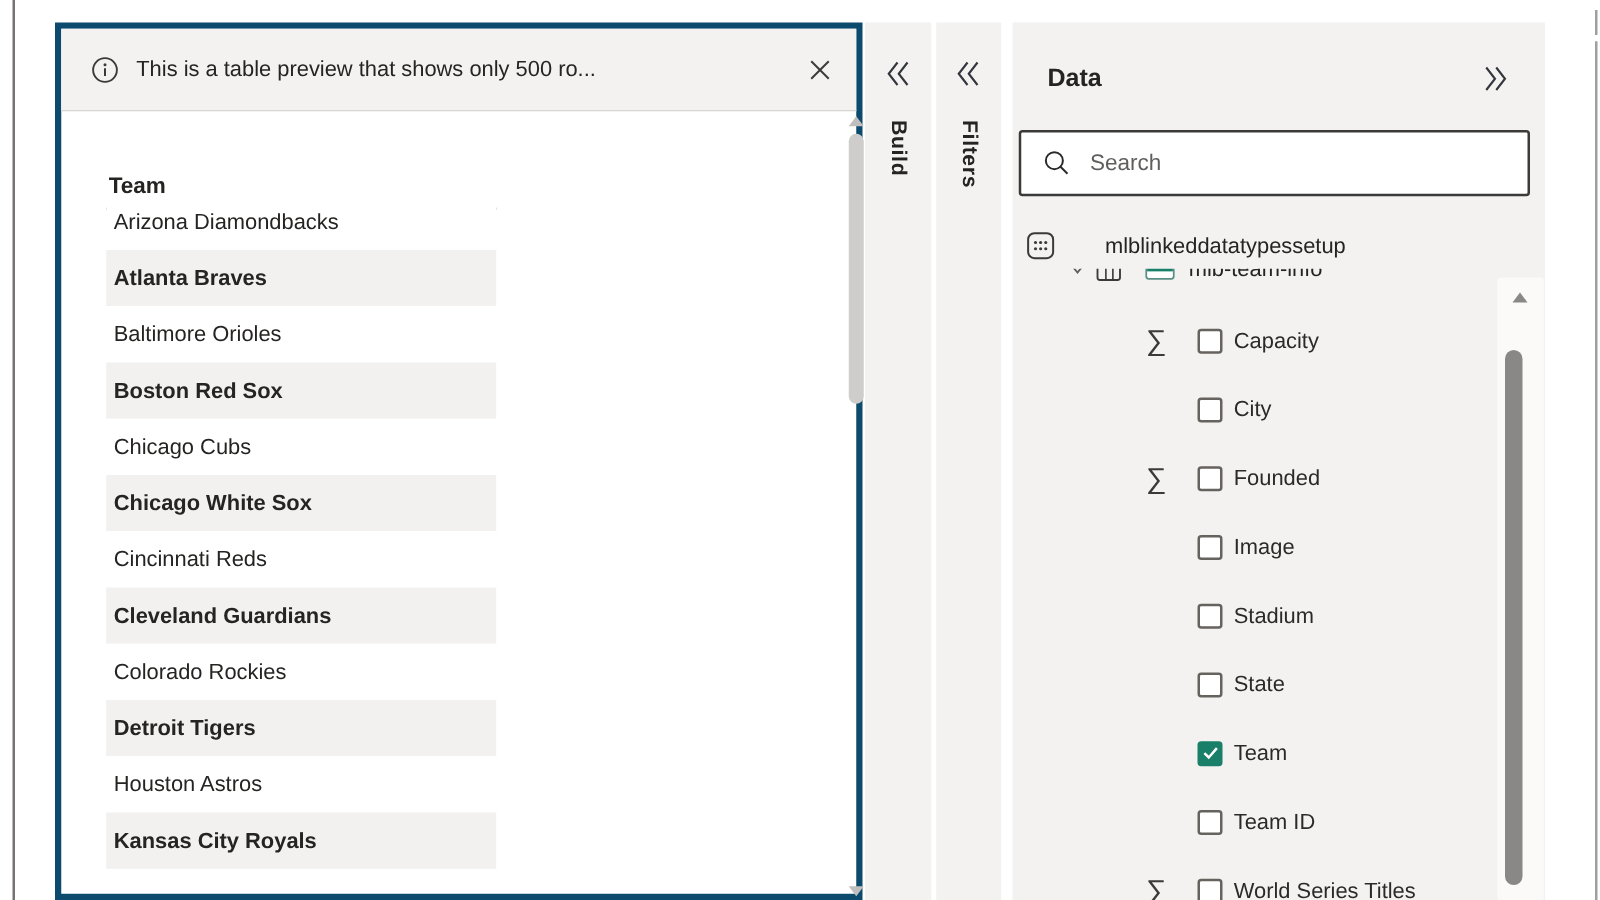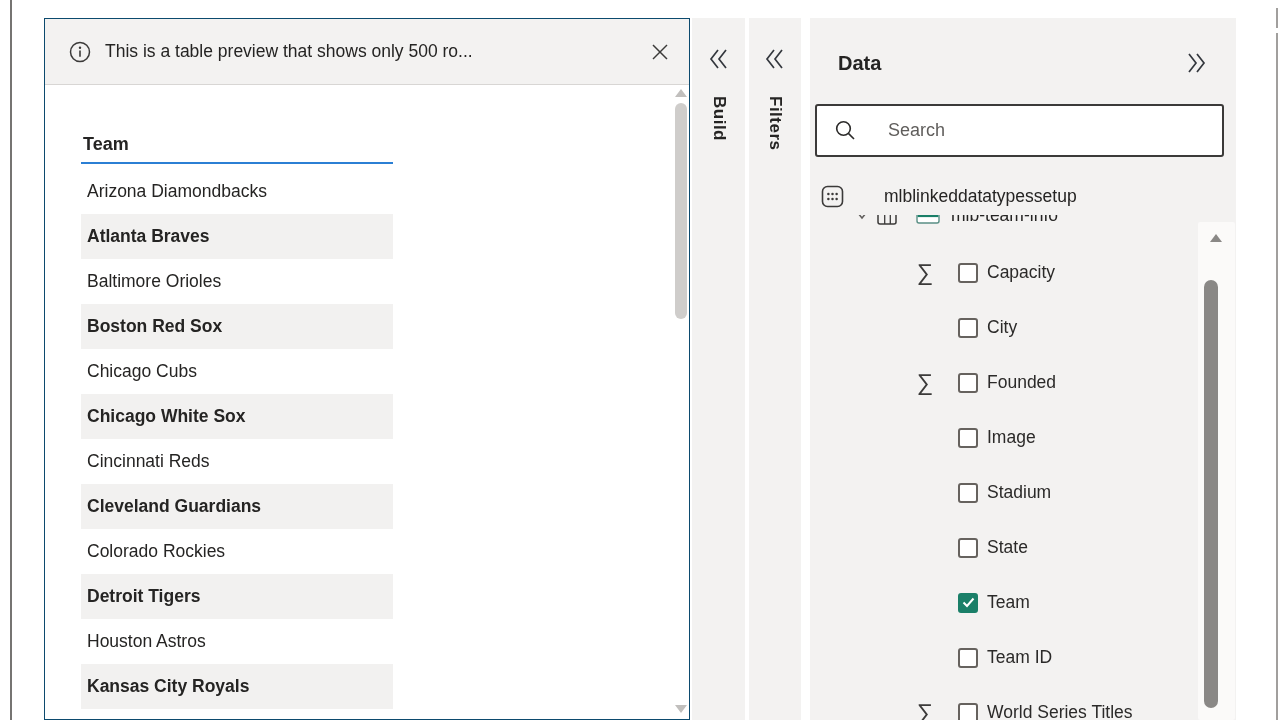--- a/index.html
+++ b/index.html
@@ -7,30 +7,30 @@
     font-family:"Liberation Sans","DejaVu Sans",sans-serif; color:#252423; }
   .stage { position:relative; width:1280px; height:720px; background:#fff; }
 
   
   .edge-left { position:absolute; left:10px; top:0; width:2px; height:720px; background:#767472; }
   .edge-right-a { position:absolute; left:1276px; top:8px; width:2px; height:20px; background:#a19f9d; }
   .edge-right-b { position:absolute; left:1276px; top:33px; width:2px; height:687px; background:#a19f9d; }
 
   
   .popup { position:absolute; left:44px; top:18px; width:646px; height:702px;
-    background:#fff; border:1px solid #0c4a6e; }
+    background:#fff; border:5px solid #0c4a6e; }
   .banner { position:relative; height:66px; background:#f3f2f1; border-bottom:1px solid #d8d6d4;
     display:flex; align-items:center; }
   .banner .info { margin-left:23px; width:24px; height:24px; flex:0 0 auto; }
   .banner .msg { margin-left:13px; font-size:17.5px; color:#252423; white-space:nowrap; }
   .banner .close { position:absolute; right:20px; top:24px; width:18px; height:18px; cursor:pointer; }
 
   .tbl-header { position:absolute; left:38px; top:115px; font-size:18px; font-weight:700; color:#252423; }
   .tbl-underline { position:absolute; left:36px; top:143px; width:312px; height:2px; background:#2b7fd4; }
-  .tbl-rows { position:absolute; left:36px; top:150px; width:312px; }
+  .tbl-rows { position:absolute; left:36px; top:132px; width:312px; }
   .trow { height:45px; line-height:45px; padding-left:6px; font-size:17.5px; color:#252423;
     background:#ffffff; white-space:nowrap; overflow:hidden; }
   .trow.alt { background:#f2f1f0;font-weight:bold; }
 
   
   .p-sb { position:absolute; left:628px; top:68px; width:16px; height:632px; }
   .tri-up    { width:0; height:0; border-left:6px solid transparent; border-right:6px solid transparent; border-bottom:8px solid #c1bfbd; margin:0 auto; }
   .tri-down  { width:0; height:0; border-left:6px solid transparent; border-right:6px solid transparent; border-top:8px solid #c1bfbd; margin:0 auto; }
   .p-sb .tri-up { position:absolute; top:2px; left:2px; }
   .p-sb .thumb { position:absolute; left:2px; top:16px; width:12px; height:216px; background:#cfcdcb; border-radius:6px; }
@@ -44,21 +44,21 @@
   .vlabel { margin-top:24px; writing-mode:vertical-rl; font-size:17px; font-weight:600; color:#252423; letter-spacing:0.5px; }
   .chev-btn { cursor:pointer; width:28px; height:26px; }
 
   
   .dpane { position:absolute; left:810px; top:18px; width:426px; height:702px; background:#f3f2f1; }
   .dpane-header { position:absolute; left:16px; top:30px; width:100%; height:40px; }
   .dpane-title { position:absolute; left:12px; top:4px; font-size:20px; font-weight:700; color:#252423; }
   .dpane-collapse { position:absolute; right:42px; top:2px; width:28px; height:26px; cursor:pointer; }
 
   .search-box { position:absolute; left:5px; top:86px; width:409px; height:53px; background:#fff;
-    border:2px solid #3b3a39; border-radius:3px; display:flex; align-items:center;gap:16px; }
+    border:2px solid #3b3a39; border-radius:3px; display:flex; align-items:center; }
   .search-box svg { margin-left:17px; flex:0 0 auto; }
   .search-input { border:none; outline:none; background:transparent; margin-left:15px; flex:1;
     font-size:18px; font-family:inherit; color:#252423; }
   .search-input::placeholder { color:#605e5c; opacity:1; }
 
   .model-row { position:absolute; left:10px; top:166px; display:flex; align-items:center;gap:26px; }
   .model-row .mname { margin-left:13px; font-size:17.5px; color:#252423; white-space:nowrap; }
 
   .field-scroll { position:absolute; left:0; top:197px; width:396px; height:505px; overflow:hidden; }
   .clipped-row { position:absolute; left:0; top:-24px; height:48px; display:flex; align-items:center; }

